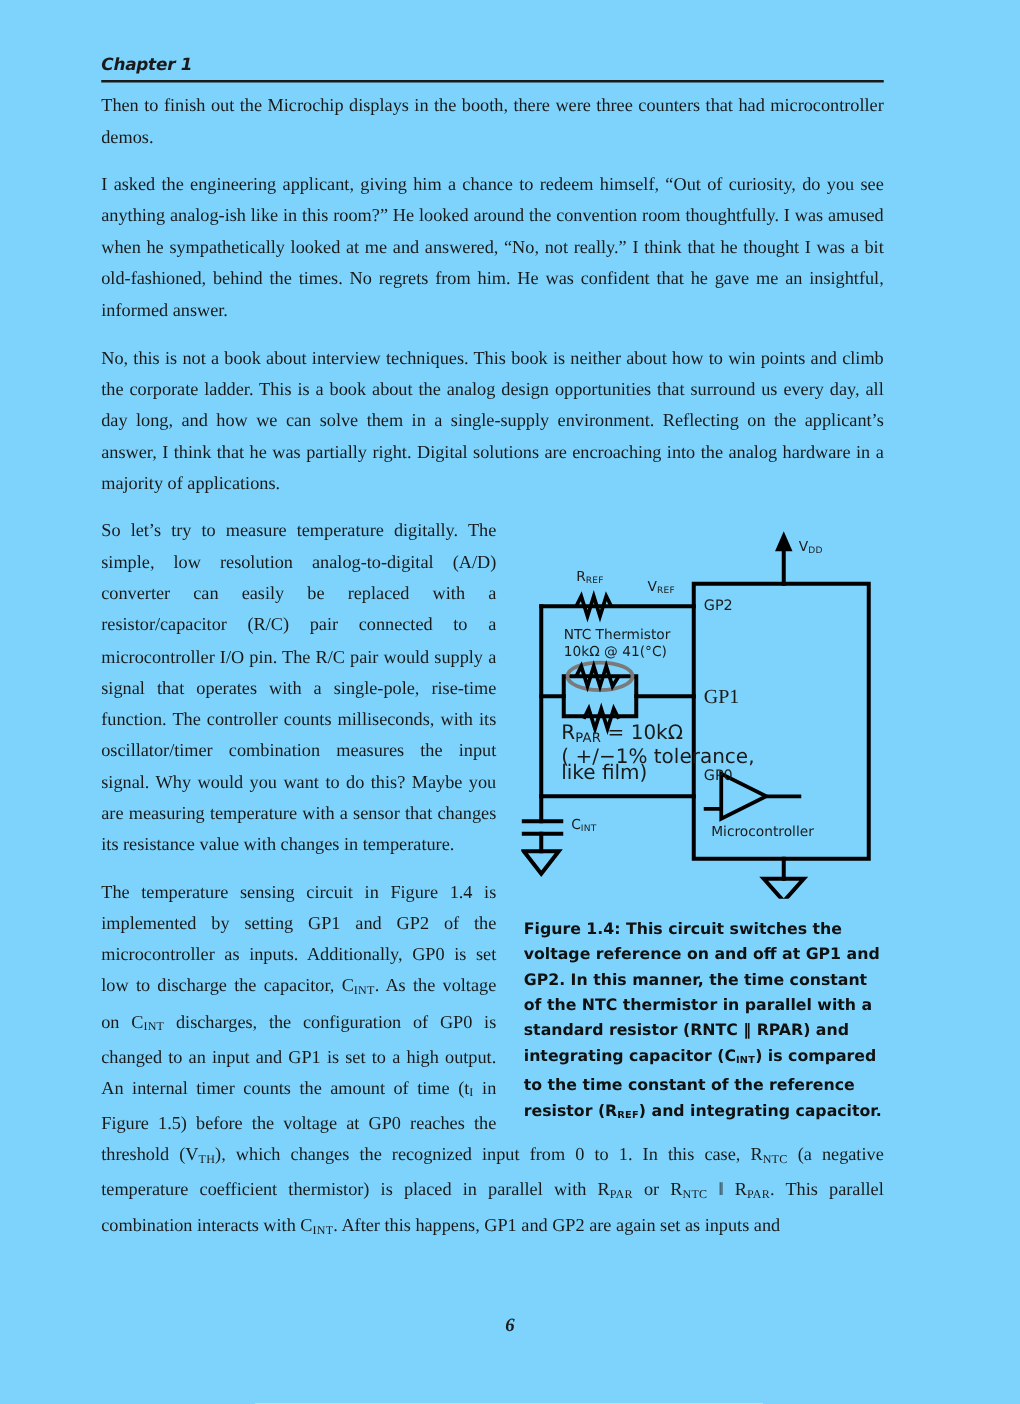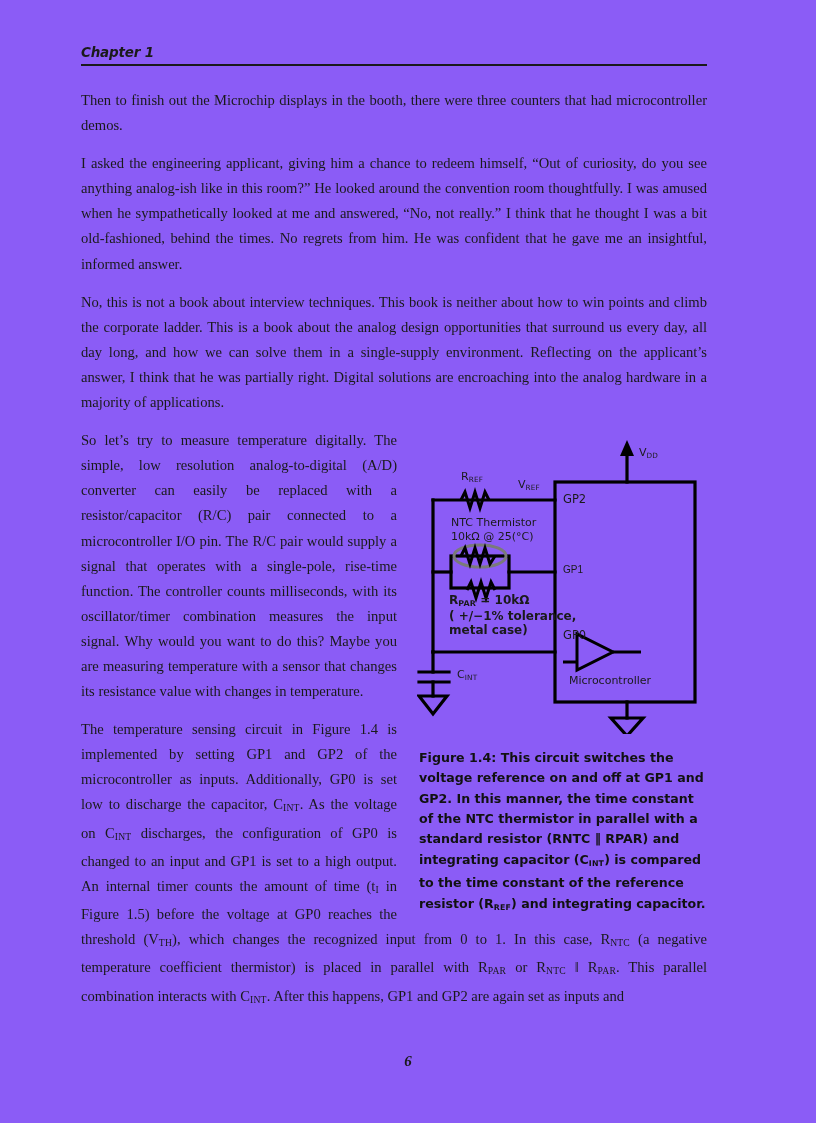--- a/index.html
+++ b/index.html
@@ -8,21 +8,21 @@
     background: #ffffff;
   }
   body {
     font-family: "Liberation Serif", serif;
     color: #1a1a1a;
   }
   #page {
     position: relative;
     width: 816px;
     height: 1123px;
-    background: #8b5cf6;
+    background: #7dd3fc;
     overflow: hidden;
     box-sizing: border-box;
   }
 
   
   #header {
     position: absolute;
     left: 81px;
     top: 44px;
     width: 626px;
@@ -39,21 +39,21 @@
   }
   #header .rule {
     border-top: 2.2px solid #1a1a1a;
     width: 626px;
   }
 
   
   #content {
     position: absolute;
     left: 81px;
-    top: 88px;
+    top: 73px;
     width: 626px;
   }
   p.body {
     font-size: 14.6px;
     line-height: 25.1px;
     margin: 0 0 13px 0;
     text-align: justify;
     text-justify: inter-word;
     hyphens: manual;
   }
@@ -199,33 +199,33 @@
         <div style="position:absolute; left:44px; top:36px; font-family:'DejaVu Sans', sans-serif; font-size:11px;text-align:right;">
           <span>R</span><sub>REF</sub>
         </div>
 
         <div style="position:absolute; left:101px; top:44px; font-family:'DejaVu Sans', sans-serif; font-size:11px;">
           <span>V</span><sub>REF</sub>
         </div>
 
         <div style="position:absolute; left:146px; top:58px; font-family:'DejaVu Sans', sans-serif; font-size:11.5px;">GP2</div>
 
-        <div style="position:absolute; left:146px; top:130px; font-family:Liberation Sans, sans-serif; font-size:10px;text-align:right;">GP1</div>
+        <div style="position:absolute; left:146px; top:130px; font-family:Liberation Serif, serif; font-size:16px;text-align:right;">GP1</div>
 
         <div style="position:absolute; left:146px; top:194px; font-family:'DejaVu Sans', sans-serif; font-size:11.5px;">GP0</div>
 
         <div style="position:absolute; left:34px; top:82px; font-family:'DejaVu Sans', sans-serif; font-size:11px; line-height:14px; white-space:nowrap;">
           <div>NTC Thermistor</div>
-          <div>10kΩ @ 25(°C)</div>
-        </div>
-
-        <div style="position:absolute; left:32px; top:160px; font-family:'DejaVu Sans', sans-serif; font-size:12px; line-height:13.5px; white-space:nowrap;font-weight:bold;">
+          <div>10kΩ @ 41(°C)</div>
+        </div>
+
+        <div style="position:absolute; left:32px; top:160px; font-family:'DejaVu Sans', sans-serif; font-size:16px; line-height:13.5px; white-space:nowrap;">
           <div><span>R</span><sub>PAR</sub><span> = 10kΩ</span></div>
           <div>( +/−1% tolerance,</div>
-          <div>metal case)</div>
+          <div>like film)</div>
         </div>
 
         <div style="position:absolute; left:40px; top:234px; font-family:'DejaVu Sans', sans-serif; font-size:11px;">
           <span>C</span><sub>INT</sub>
         </div>
 
         <div style="position:absolute; left:152px; top:240px; font-family:'DejaVu Sans', sans-serif; font-size:11px; white-space:nowrap;">Microcontroller</div>
       </div>
 
       <p class="caption"><span>Figure 1.4: This circuit switches the voltage reference on and off at GP1 and GP2. In this manner, the time constant of the NTC thermistor in parallel with a standard resistor (RNTC ‖ RPAR) and integrating capacitor (C</span><sub>INT</sub><span>) is compared to the time constant of the reference resistor (R</span><sub>REF</sub><span>) and integrating capacitor.</span></p>

